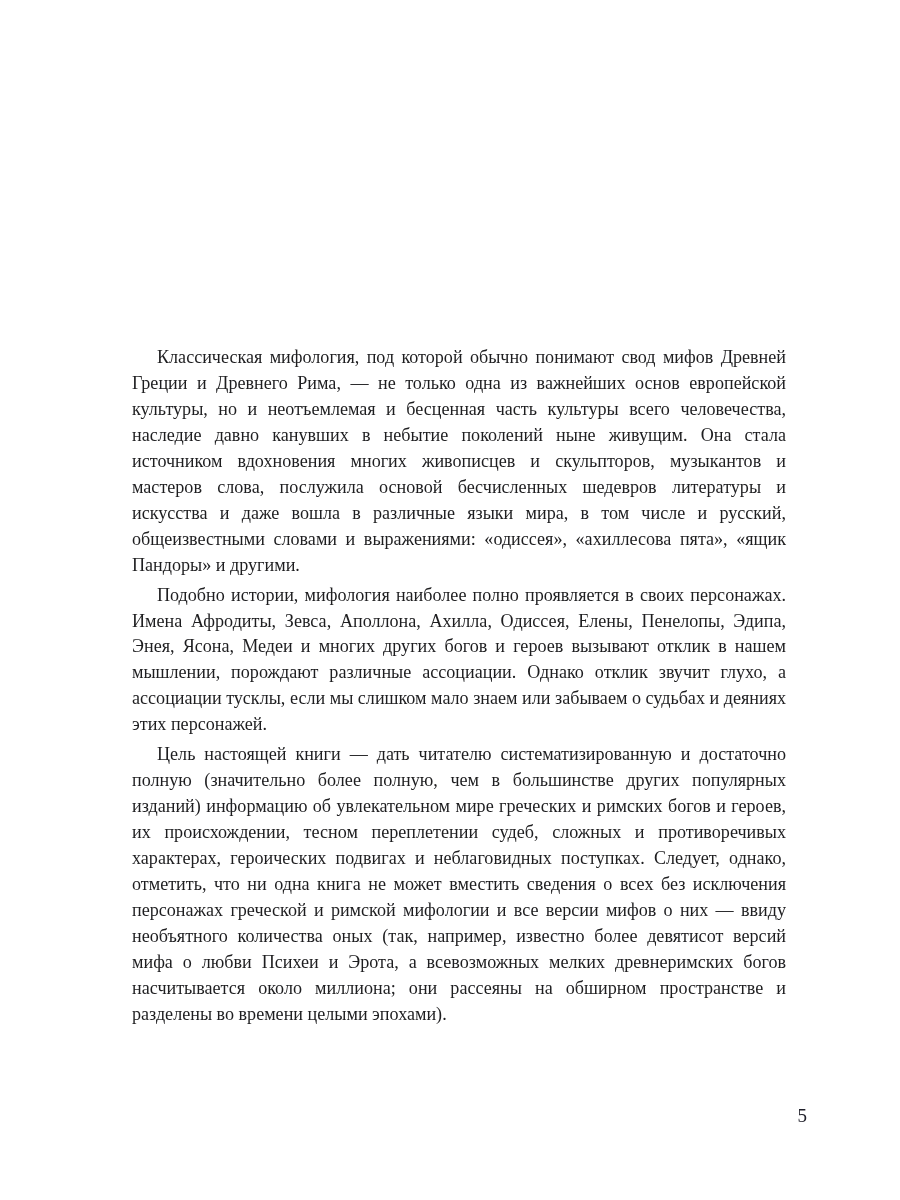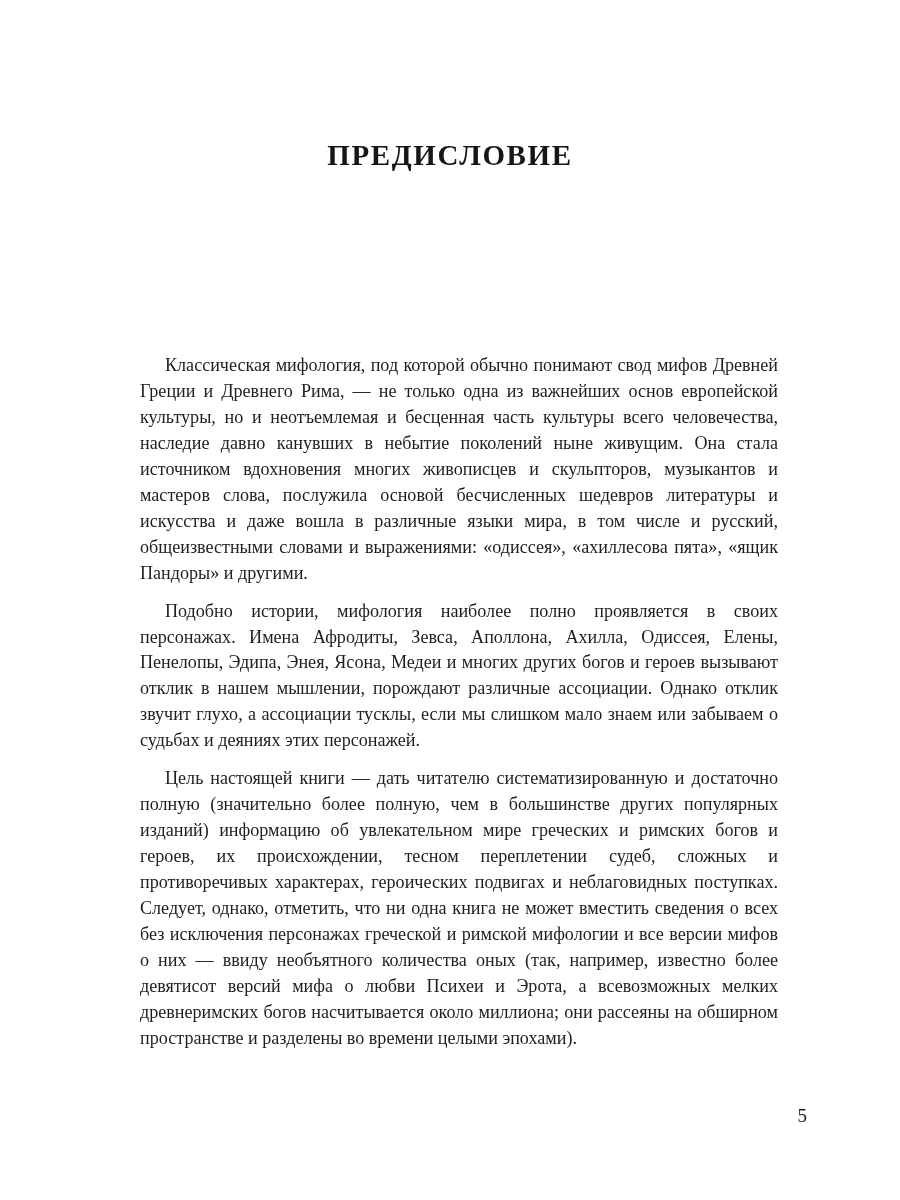--- a/index.html
+++ b/index.html
@@ -50,21 +50,21 @@
     width: 662px;
     font-size: 18.1px;
     line-height: 25.95px;
     text-align: justify;
     text-justify: inter-word;
     color: #1e1e20;
     hyphens: manual;
   }
 
   .text-block p {
-    margin: 12px;
+    margin: 4px;
     text-indent: 25px;
     text-align: justify;
   }
 
   .text-block p:last-child {
     
     text-align: justify;
   }
 
   
@@ -77,21 +77,20 @@
     font-size: 19px;
     color: #20202a;
     line-height: 1;
   }
 </style>
 </head>
 <body>
 
 <div class="page">
 
-  <h1 class="chapter-title">ПРЕДИСЛОВИЕ</h1>
 
   <div class="text-block">
     <p>Классическая мифология, под которой обычно понимают свод мифов Древней Греции и Древнего Рима, — не только одна из важнейших основ европейской культуры, но и неотъемлемая и бесценная часть культуры всего человечества, наследие давно канувших в небытие поколений ныне живущим. Она стала источником вдохновения многих живописцев и скульпторов, музыкантов и мастеров слова, послужила основой бесчисленных шедевров литературы и искусства и даже вошла в различные языки мира, в том числе и русский, общеизвестными словами и выражениями: «одиссея», «ахиллесова пята», «ящик Пандоры» и другими.</p>
     <p>Подобно истории, мифология наиболее полно проявляется в своих персонажах. Имена Афродиты, Зевса, Аполлона, Ахилла, Одиссея, Елены, Пенелопы, Эдипа, Энея, Ясона, Медеи и многих других богов и героев вызывают отклик в нашем мышлении, порождают различные ассоциации. Однако отклик звучит глухо, а ассоциации тусклы, если мы слишком мало знаем или забываем о судьбах и деяниях этих персонажей.</p>
     <p>Цель настоящей книги — дать читателю систематизированную и достаточно полную (значительно более полную, чем в большинстве других популярных изданий) информацию об увлекательном мире греческих и римских богов и героев, их происхождении, тесном переплетении судеб, сложных и противоречивых характерах, героических подвигах и неблаговидных поступках. Следует, однако, отметить, что ни одна книга не может вместить сведения о всех без исключения персонажах греческой и римской мифологии и все версии мифов о них — ввиду необъятного количества оных (так, например, известно более девятисот версий мифа о любви Психеи и Эрота, а всевозможных мелких древнеримских богов насчитывается около миллиона; они рассеяны на обширном пространстве и разделены во времени целыми эпохами).</p>
   </div>
 
   <div class="page-number">5</div>
 
 </div>

